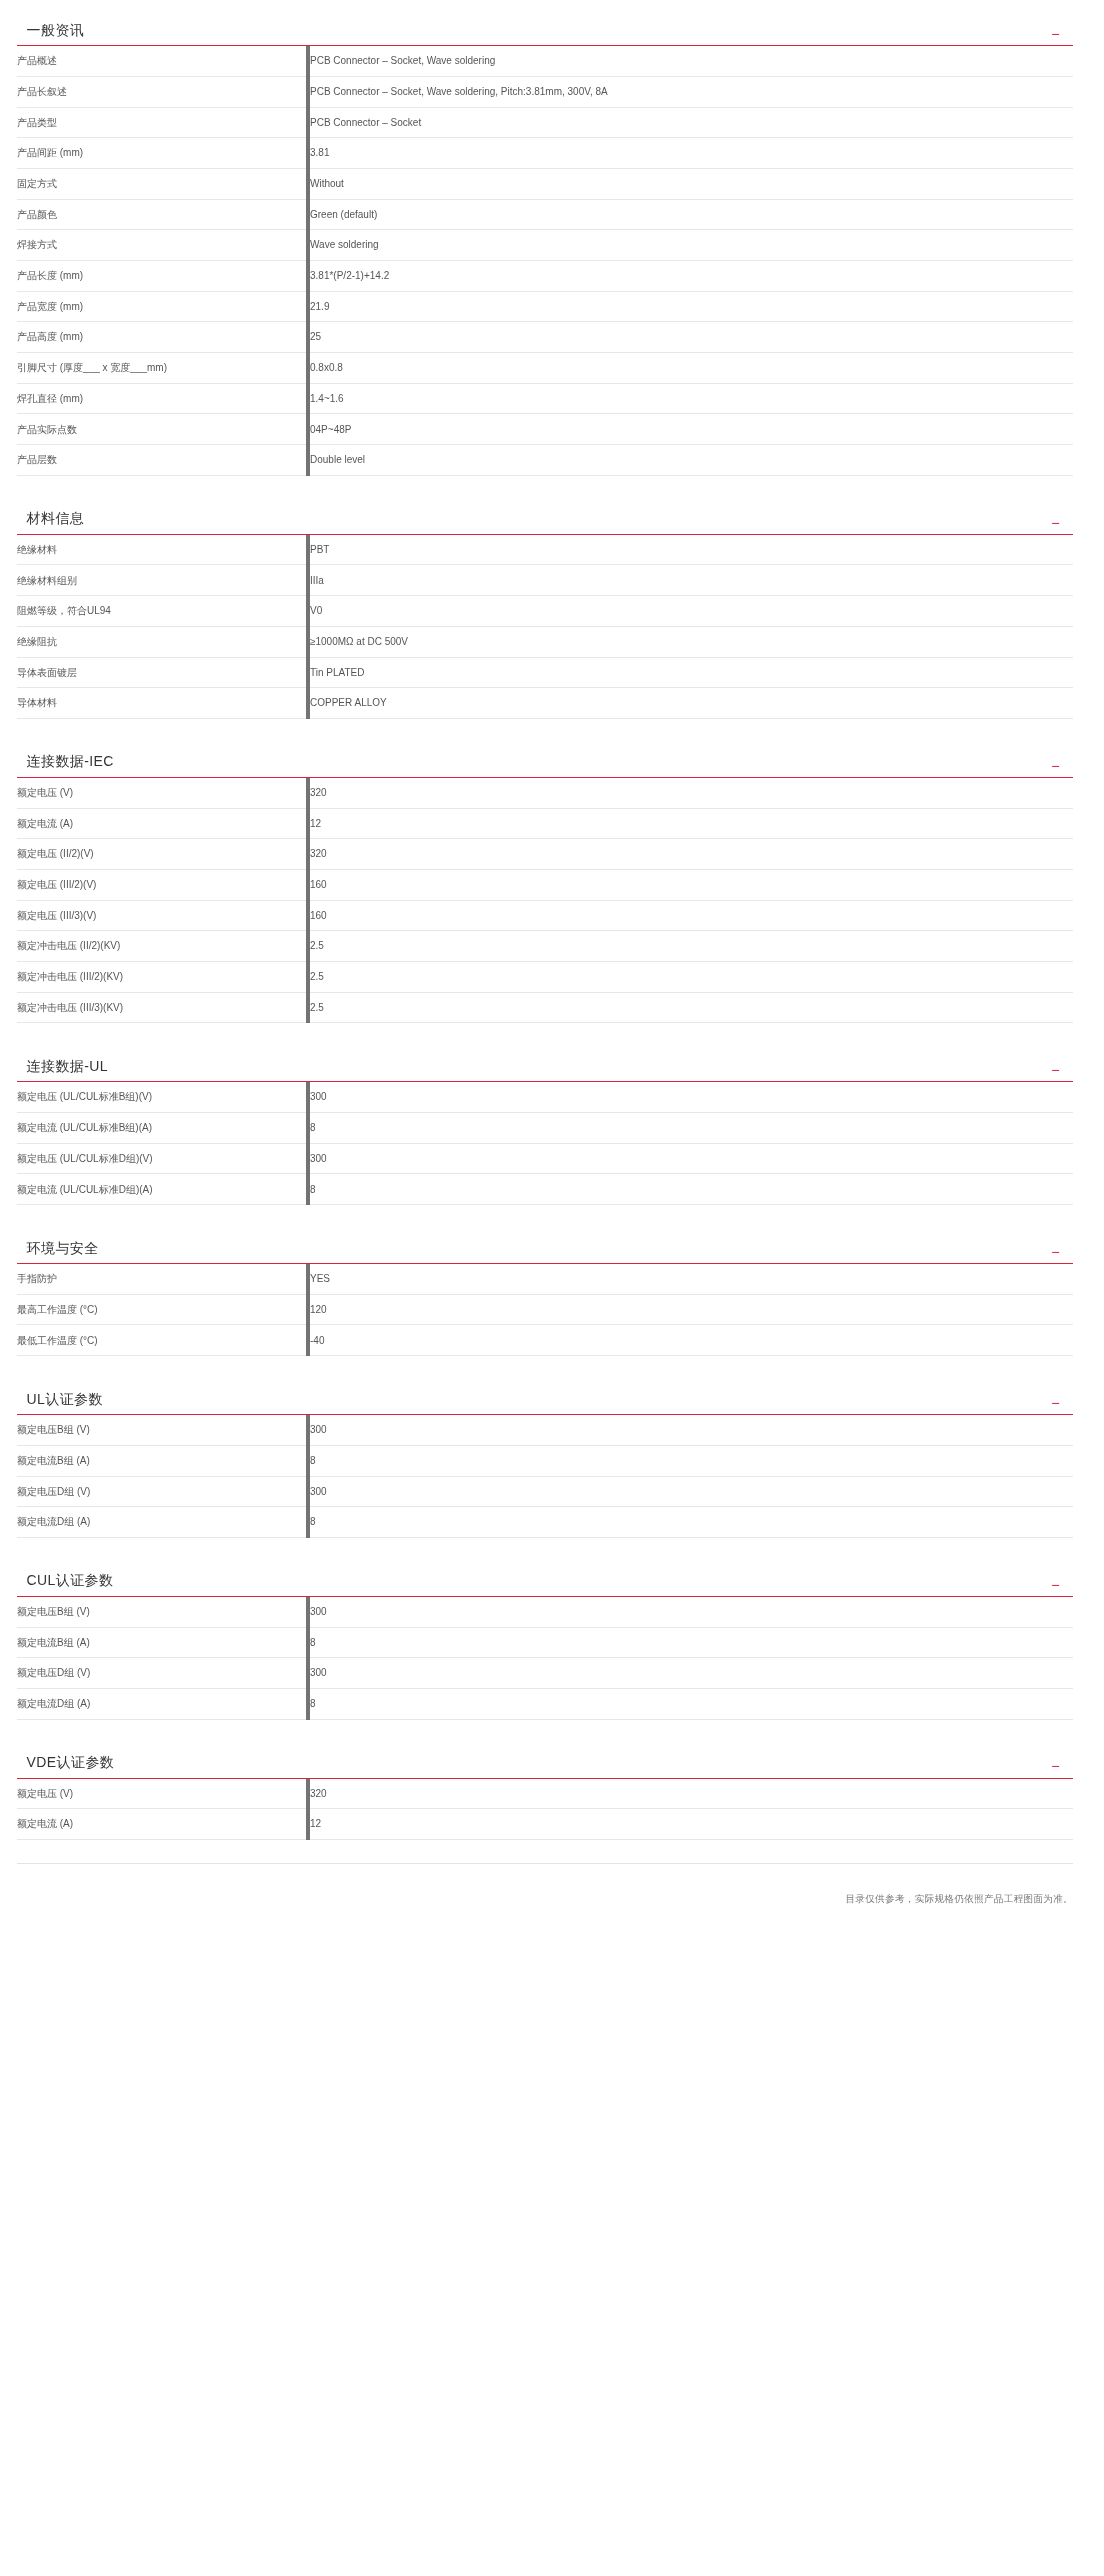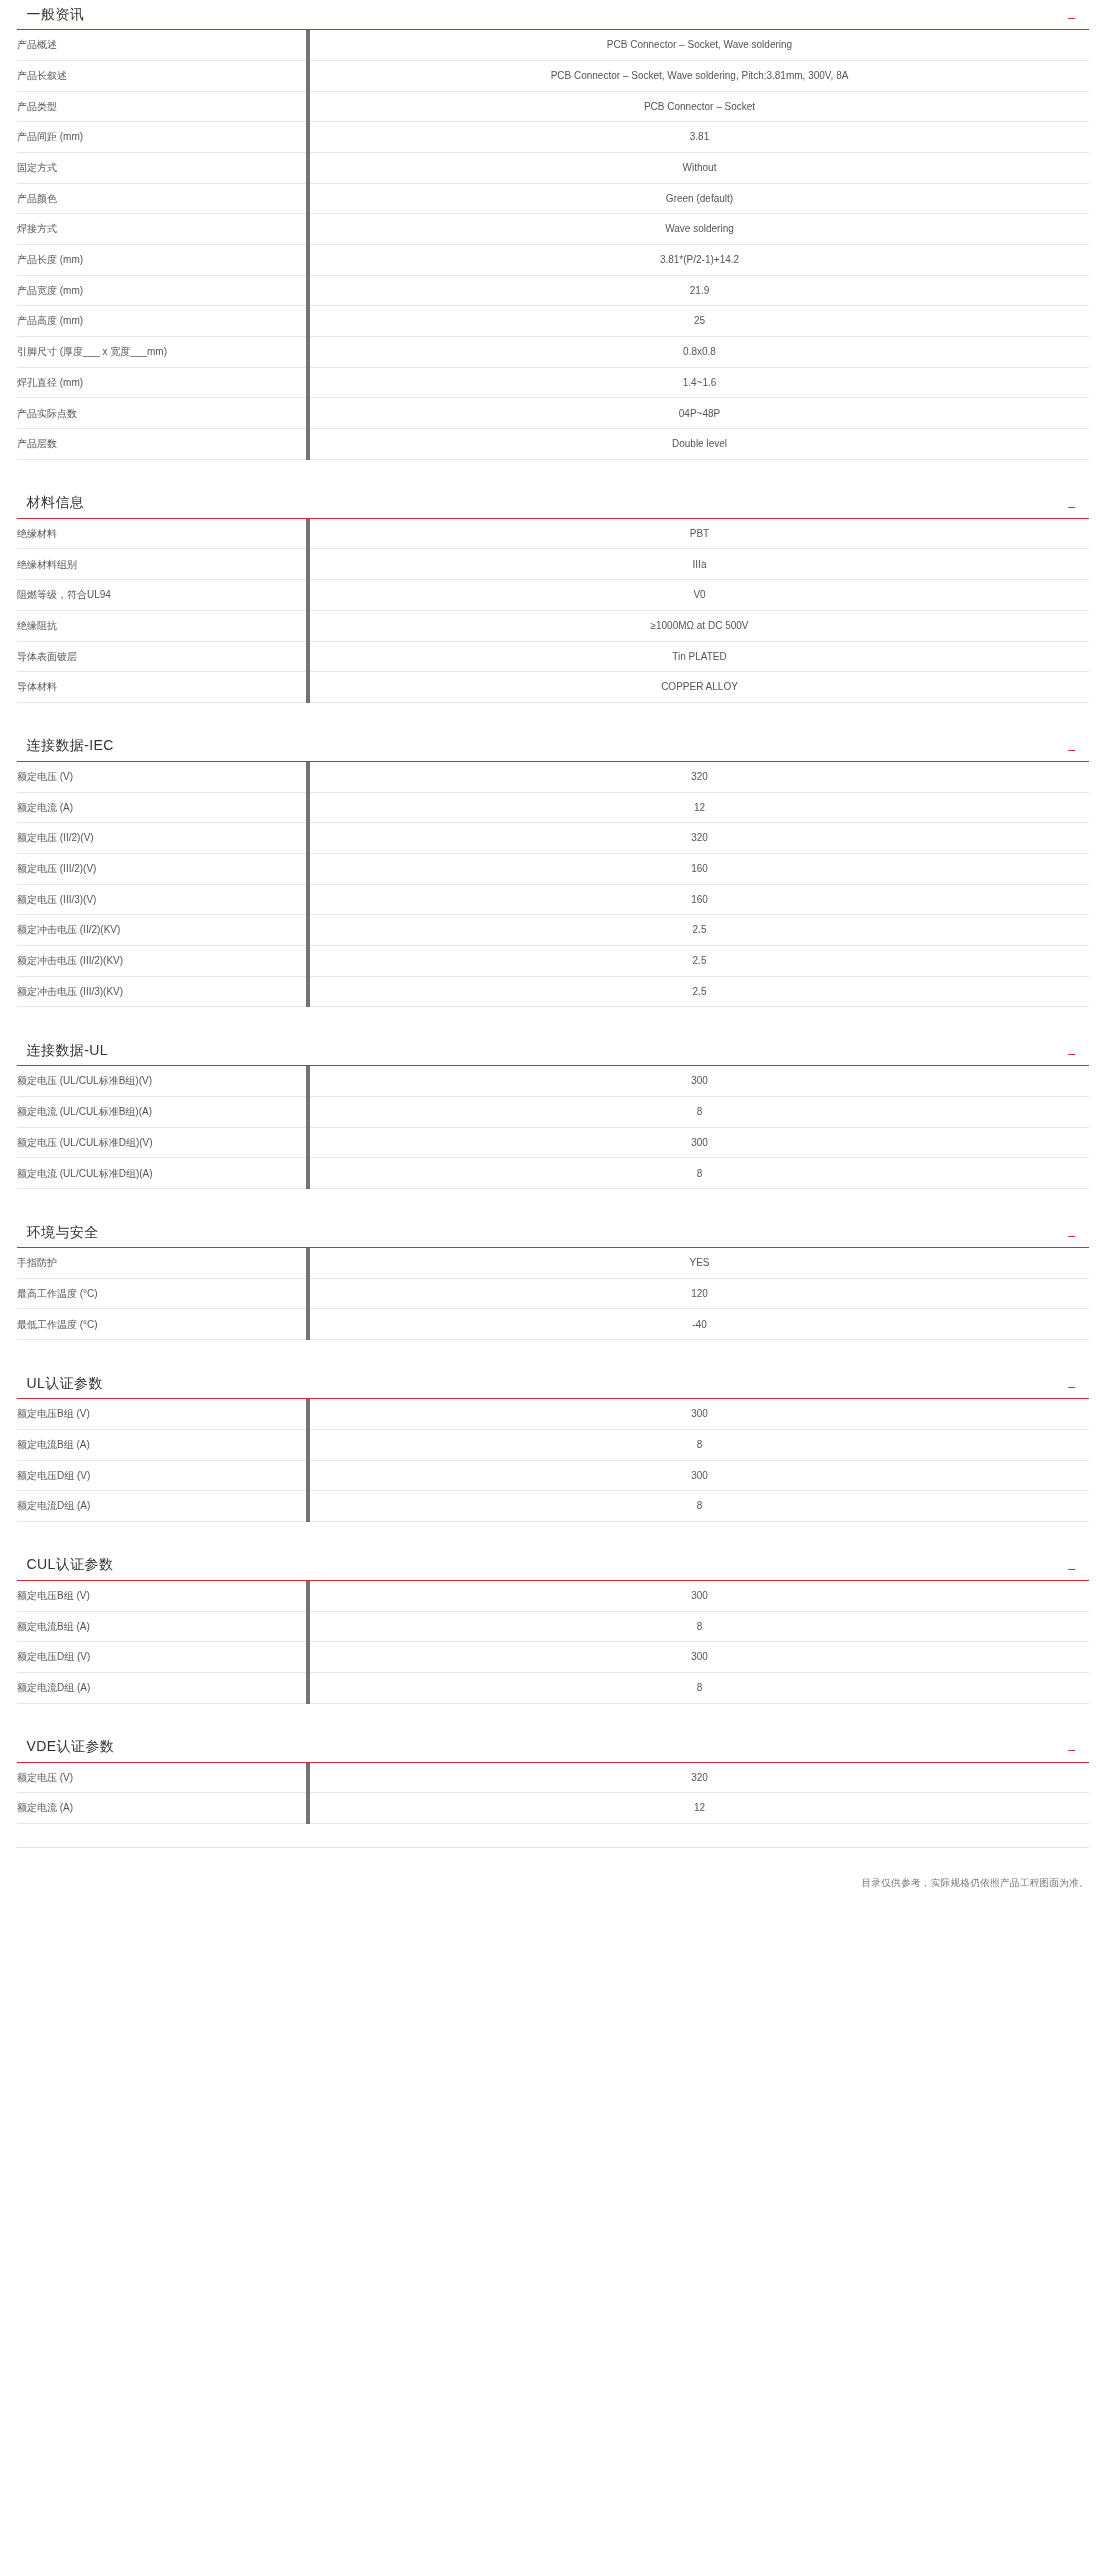--- a/index.html
+++ b/index.html
@@ -9,22 +9,23 @@
     background: #ffffff;
     font-family: "Liberation Sans", "DejaVu Sans", sans-serif;
   }
   body {
     width: 1104px;
     min-height: 2576px;
     position: relative;
   }
   .page {
     width: 1104px;
-    padding: 0 15px 0 17px;
+    padding: 0 31px 0 17px;
     position: relative;
+    margin-top: 16px;
   }
   
   .section {
     margin: 0 0 23px 0;
   }
   .section-header {
     position: relative;
     display: flex;
     align-items: flex-end;
     justify-content: space-between;
@@ -61,21 +62,21 @@
     line-height: 1.35;
     vertical-align: middle;
   }
   td.k {
     width: 291px;
     padding-left: 25px;
     border-right: 4px solid #737373;
     color: #555555;
   }
   td.v {
-    text-align: center;
+    text-align: left;
     color: #666666;
     padding-left: 9.6px;
     padding-right: 9.6px;
   }
   
   .section.first .section-header { padding-top: 5.7px; }
 
   .footer-note {
     text-align: right;
     font-size: 9.6px;

